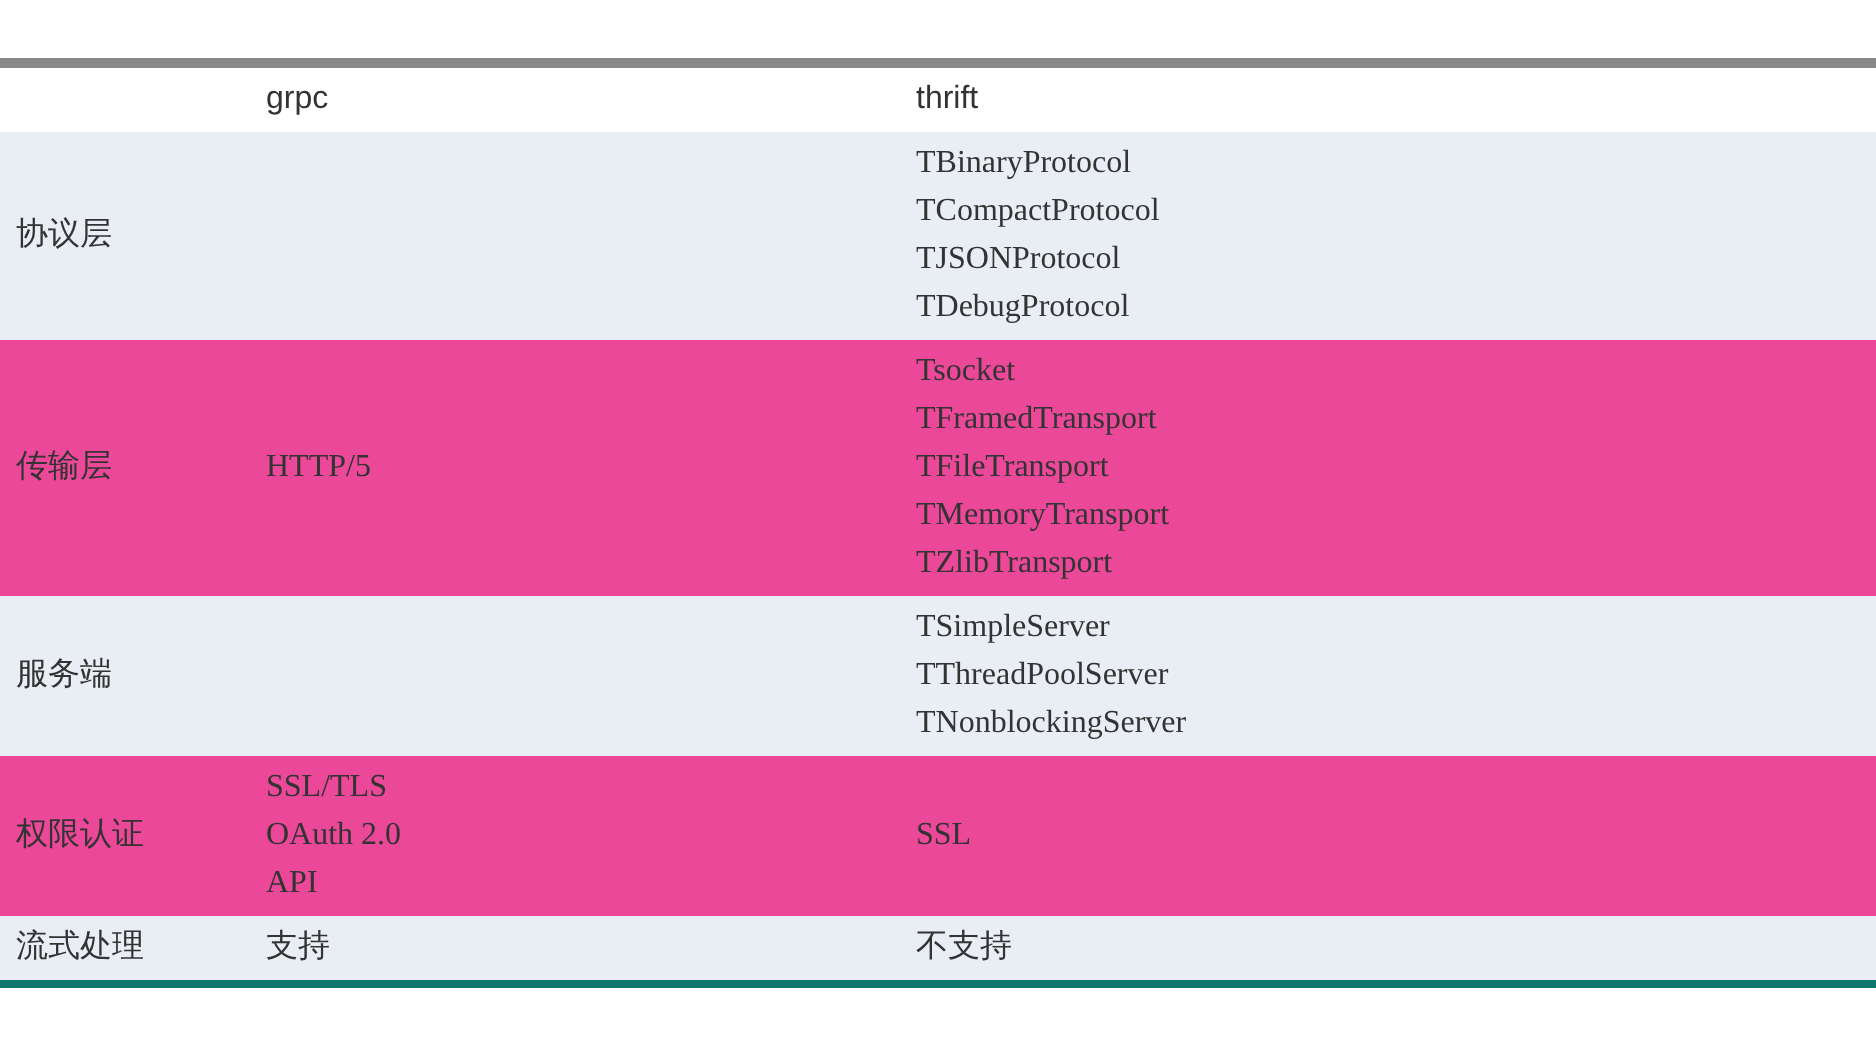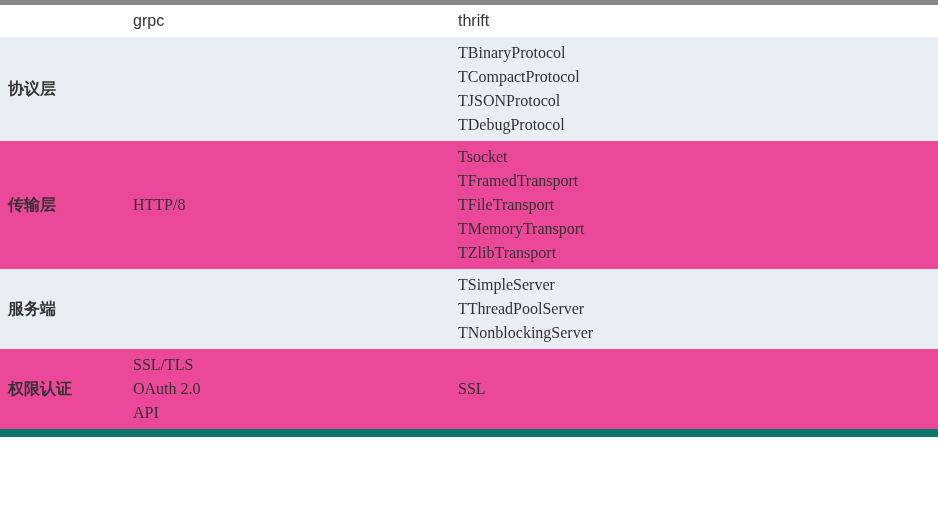--- a/index.html
+++ b/index.html
@@ -10,21 +10,22 @@
     body {
       font-family: Arial, "Microsoft YaHei", sans-serif;
       font-size: 16px;
       background: #fff;
       width: 938px;
       height: 528px;
     }
     .table-container {
       width: 938px;
       border-top: 5px solid #888;
-      border-bottom: 8px solid #0f766e;
+      border-bottom: 4px solid #0f766e;
+      margin-top: 29px;
     }
     table {
       width: 100%;
       border-collapse: collapse;
       table-layout: fixed;
     }
     td {
       padding: 4px 8px;
       vertical-align: middle;
       color: #333;
@@ -34,21 +35,20 @@
       background: #fff;
     }
     tr.alt td {
       background: #e8eef4;
     }
     tr.plain td {
       background: #ec4899;
     }
     .col1 {
       width: 125px;
-      font-weight: bold;
     }
     .col2 {
       width: 325px;
     }
     .col3 {
       width: 488px;
     }
     .multi-line {
       white-space: pre-line;
       font-family: Liberation Serif, serif;
@@ -68,36 +68,41 @@
     <tr class="alt">
       <td class="col1">协议层</td>
       <td class="col2 multi-line"></td>
       <td class="col3 multi-line">TBinaryProtocol
 TCompactProtocol
 TJSONProtocol
 TDebugProtocol</td>
     </tr>
     <tr class="plain">
       <td class="col1">传输层</td>
-      <td class="col2 multi-line">HTTP/8</td>
+      <td class="col2 multi-line">HTTP/5</td>
       <td class="col3 multi-line">Tsocket
 TFramedTransport
 TFileTransport
 TMemoryTransport
 TZlibTransport</td>
     </tr>
     <tr class="alt">
       <td class="col1">服务端</td>
       <td class="col2 multi-line"></td>
       <td class="col3 multi-line">TSimpleServer
 TThreadPoolServer
 TNonblockingServer</td>
     </tr>
     <tr class="plain">
       <td class="col1">权限认证</td>
       <td class="col2 multi-line">SSL/TLS
 OAuth 2.0
 API</td>
       <td class="col3 multi-line">SSL</td>
     </tr>
+    <tr class="alt">
+      <td class="col1">流式处理</td>
+      <td class="col2 multi-line">支持</td>
+      <td class="col3 multi-line">不支持</td>
+    </tr>
   </tbody>
     </table>
 </div>
 
 </body></html>

